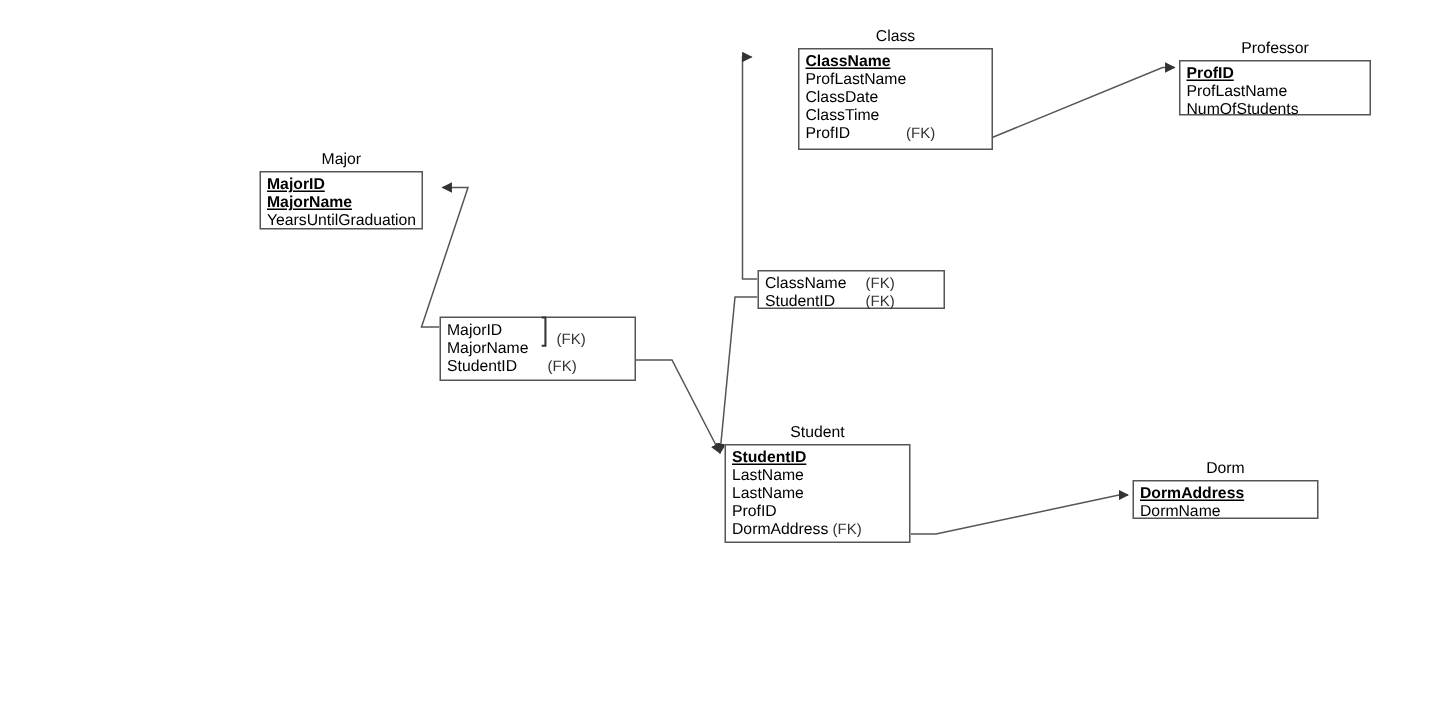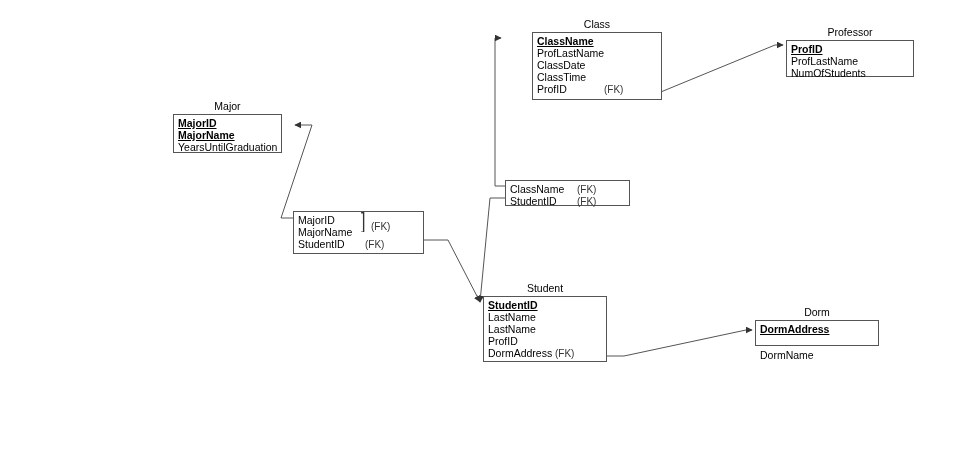--- a/index.html
+++ b/index.html
@@ -151,17 +151,17 @@
         <div class="attr" style="top: 15px;"><span class="nm">LastName</span></div>
         <div class="attr" style="top: 27px;"><span class="nm">LastName</span></div>
         <div class="attr" style="top: 39px;"><span class="nm">ProfID</span></div>
         <div class="attr" style="top: 51px;"><span class="nm">DormAddress</span></div>
         <div class="fk" style="left: 72px; top: 52px;">(FK)</div>
       </div>
       <div class="entity" style="left: 755px; top: 320px; width: 124px; height: 26px;">
         <div class="entity-box"></div>
         <div class="entity-title">Dorm</div>
         <div class="attr pk" style="top: 3px;"><span class="nm">DormAddress</span></div>
-        <div class="attr" style="top: 15px; margin-top: 14px;"><span class="nm">DormName</span></div>
+        <div class="attr" style="top: 15px;"><span class="nm">DormName</span></div>
       </div>
     </div>
 
 </div>
 
 </body></html>

